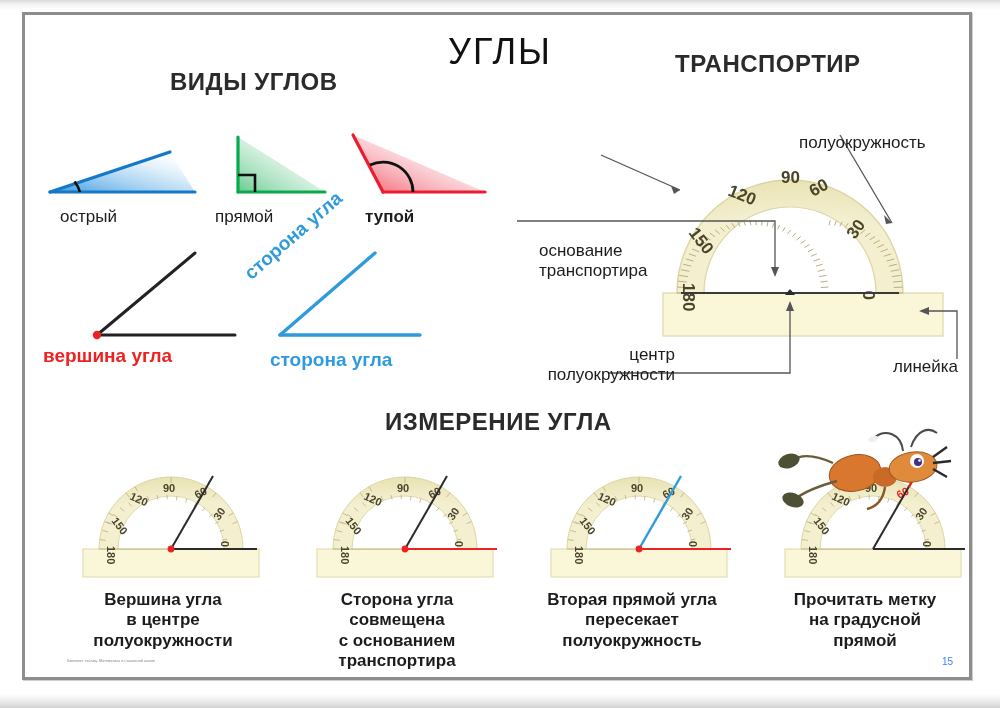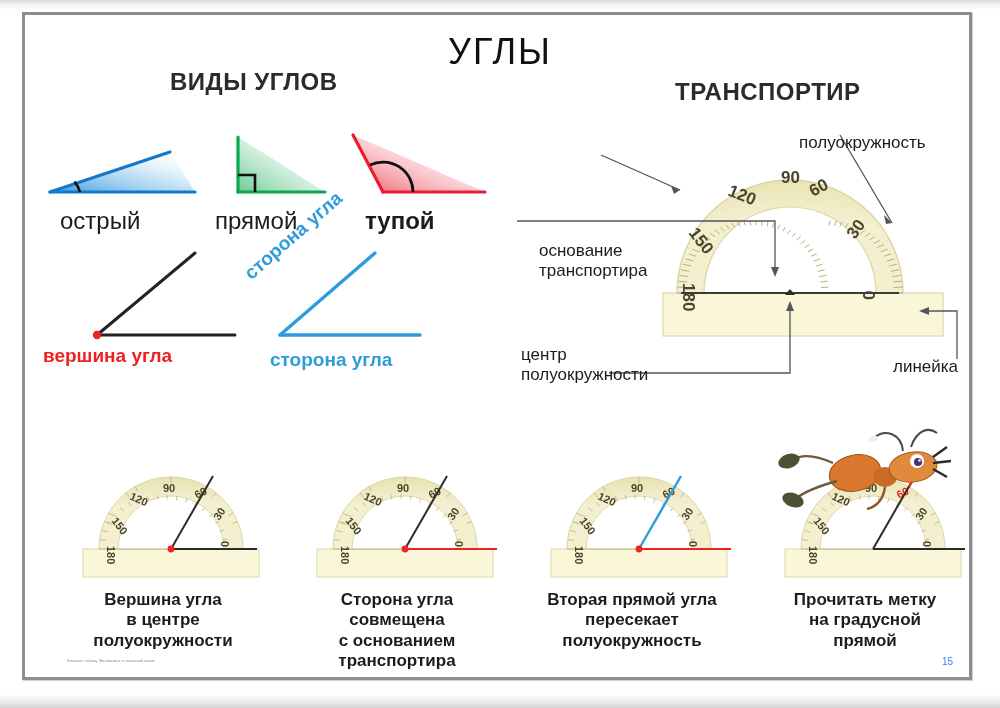--- a/index.html
+++ b/index.html
@@ -44,21 +44,21 @@
     font-family:"Liberation Sans", sans-serif;
   }
   .section-head{
     position:absolute;
     font-size:24px;font-weight:bold;color:#2b2b2b;
     letter-spacing:0.5px;
     white-space:nowrap;
   }
   .angle-caption{
     position:absolute;
-    font-size:24px;color:#1c1c1c;
+    font-size:17px;color:#1c1c1c;
     white-space:nowrap;
   }
   .lbl{
     position:absolute;
     font-size:17px;color:#1c1c1c;
     line-height:1.12;
     white-space:nowrap;
   }
   .lbl.red{color:#ee2222;font-weight:bold;font-size:19px;}
   .lbl.blue{color:#2e9bdd;font-weight:bold;font-size:19px;}
@@ -150,21 +150,21 @@
         <line x1="245" y1="90" x2="340" y2="8" stroke="#2e9bdd" stroke-width="3.4" stroke-linecap="round"></line>
       </g>
     </svg>
 
     <div class="lbl red" style="left:18px;top:330px;">вершина угла</div>
 
     <div class="lbl blue" style="left:222px;top:250px;transform:rotate(-41deg);transform-origin:left center;">сторона угла</div>
 
     <div class="lbl blue" style="left:245px;top:334px;">сторона угла</div>
 
-    <div class="section-head" style="left:650px;top:63px;text-align:right;">ТРАНСПОРТИР</div>
+    <div class="section-head" style="left:650px;top:35px;text-align:right;">ТРАНСПОРТИР</div>
 
     <svg class="svg-abs" style="left:470px;top:100px;" width="478" height="260" viewBox="0 0 478 260">
       <defs>
         <radialGradient id="protRing" cx="50%" cy="100%" r="100%">
           <stop offset="70%" stop-color="#f3efcf"></stop>
           <stop offset="100%" stop-color="#e9e3b4"></stop>
         </radialGradient>
       </defs>
 
       <rect x="168" y="178" width="280" height="43" fill="#faf7d8" stroke="#ddd8ac" stroke-width="1.2"></rect>
@@ -264,23 +264,24 @@
         <polygon points="280,162 276,152 284,152" fill="#555" stroke="none"></polygon>
         <path d="M 114 258 L 295 258 L 295 192"></path>
         <polygon points="295,186 291,196 299,196" fill="#555" stroke="none"></polygon>
         <path d="M 462 244 L 462 196 L 430 196"></path>
         <polygon points="424,196 434,192 434,200" fill="#555" stroke="none"></polygon>
       </g>
     </svg>
 
     <div class="lbl" style="left:774px;top:118px;">полуокружность</div>
     <div class="lbl" style="left:514px;top:226px;line-height:1.18;">основание<br>транспортира</div>
-    <div class="lbl" style="left:496px;top:330px;line-height:1.18;text-align:left;width:190px;">центр<br>полуокружности</div>
+    <div class="lbl" style="left:460px;top:330px;line-height:1.18;text-align:right;width:190px;">центр<br>полуокружности</div>
     <div class="lbl" style="left:868px;top:342px;">линейка</div>
 
+    <div class="section-head" style="left:360px;top:393px;">ИЗМЕРЕНИЕ УГЛА</div>
 
     <svg class="svg-abs" style="left:10px;top:438px;" width="940" height="128" viewBox="0 0 940 128">
       <defs>
         <radialGradient id="smProt" cx="50%" cy="100%" r="100%">
           <stop offset="70%" stop-color="#f3efcf"></stop>
           <stop offset="100%" stop-color="#e8e2b2"></stop>
         </radialGradient>
         <g id="smallProtractor">
           <rect x="-88" y="0" width="176" height="28" fill="#faf7d8" stroke="#ddd8ac" stroke-width="1"></rect>
           <path d="M -72 0 A 72 72 0 0 1 72 0 Z" fill="url(#smProt)" stroke="#dcd5a4" stroke-width="1"></path>

